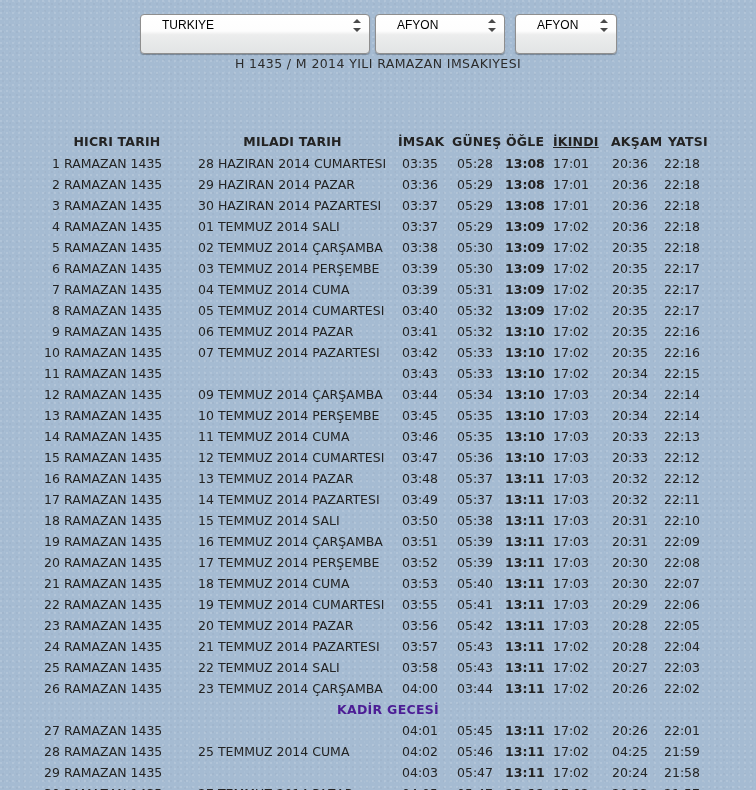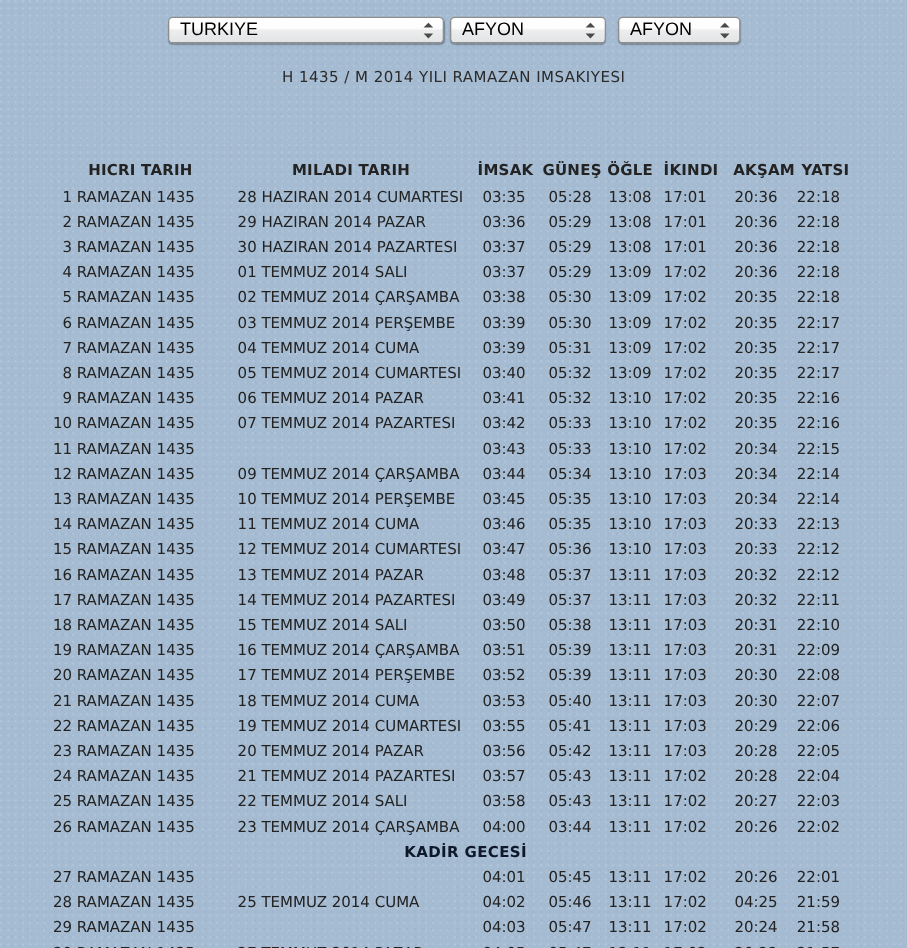--- a/index.html
+++ b/index.html
@@ -34,31 +34,31 @@
   #selectbar {
     position: absolute;
     left: 0; top: 0;
     width: 756px;
     height: 44px;
     z-index: 10;
   }
   .sel {
     position: absolute;
     top: 14px;
-    height: 22px;
+    height: 40px;
     box-sizing: border-box;
     border: 1px solid #8e8e8e;
     border-radius: 4px;
     background: linear-gradient(to bottom, #ffffff 0%, #fdfdfd 42%, #eceded 52%, #e2e4e5 100%);
     box-shadow: 0 1px 1px rgba(0,0,0,0.30), inset 0 1px 0 rgba(255,255,255,0.9);
     font-family: "Liberation Sans", sans-serif;
-    font-size: 15px;
+    font-size: 12px;
     color: #000;
     line-height: 20px;
-    padding-left: 9px;
+    padding-left: 21px;
     white-space: nowrap;
     overflow: hidden;
   }
   #sel-country { left: 140px; width: 230px; }
   #sel-city    { left: 375px; width: 130px; }
   #sel-town    { left: 515px; width: 102px; }
 
   .stepper {
     position: absolute;
     right: 7px;
@@ -117,31 +117,31 @@
     position: absolute;
     top: 0;
   }
 
   
   .h-hicri  { left: 47px;  width: 140px; text-align: center; }
   .h-miladi { left: 200px; width: 185px; text-align: center; }
   .h-imsak  { left: 398px; width: 50px;  text-align: left; }
   .h-gunes  { left: 452px; width: 50px;  text-align: left; }
   .h-ogle   { left: 506px; width: 44px;  text-align: left; }
-  .h-ikindi { left: 553px; width: 55px;  text-align: left; }
+  .h-ikindi { left: 553px; width: 55px;  text-align: left; text-decoration: underline; }
   .h-aksam  { left: 611px; width: 55px;  text-align: left; }
   .h-yatsi  { left: 668px; width: 48px;  text-align: left; }
 
   
   .b-hnum   { left: 34px;  width: 26px;  text-align: right; }
   .b-hmon   { left: 64px;  width: 130px; text-align: left; }
   .b-mdate  { left: 198px; width: 195px; text-align: left; }
   .b-imsak  { left: 402px; width: 40px;  text-align: left; }
   .b-gunes  { left: 457px; width: 40px;  text-align: left; }
-  .b-ogle   { left: 505px; width: 40px;  text-align: center; }
+  .b-ogle   { left: 505px; width: 40px;  text-align: left; font-weight: bold; }
   .b-ikindi { left: 553px; width: 40px;  text-align: left; }
   .b-aksam  { left: 612px; width: 40px;  text-align: left; }
   .b-yatsi  { left: 664px; width: 40px;  text-align: left; }
 
   
   .noterow {
     position: relative;
     height: 21px;
     line-height: 21px;
   }
@@ -482,21 +482,21 @@
         <span class="c b-hmon">RAMAZAN 1435</span>
         <span class="c b-mdate">23 TEMMUZ 2014 ÇARŞAMBA</span>
         <span class="c b-imsak">04:00</span>
         <span class="c b-gunes">03:44</span>
         <span class="c b-ogle">13:11</span>
         <span class="c b-ikindi">17:02</span>
         <span class="c b-aksam">20:26</span>
         <span class="c b-yatsi">22:02</span>
       </div>
       <div class="noterow">
-        <span class="note" style="color: #0f172a;">KADİR GECESİ</span>
+        <span class="note" style="color: #4c1d95;">KADİR GECESİ</span>
       </div>
       <div class="row">
         <span class="c b-hnum">27</span>
         <span class="c b-hmon">RAMAZAN 1435</span>
         <span class="c b-imsak">04:01</span>
         <span class="c b-gunes">05:45</span>
         <span class="c b-ogle">13:11</span>
         <span class="c b-ikindi">17:02</span>
         <span class="c b-aksam">20:26</span>
         <span class="c b-yatsi">22:01</span>

